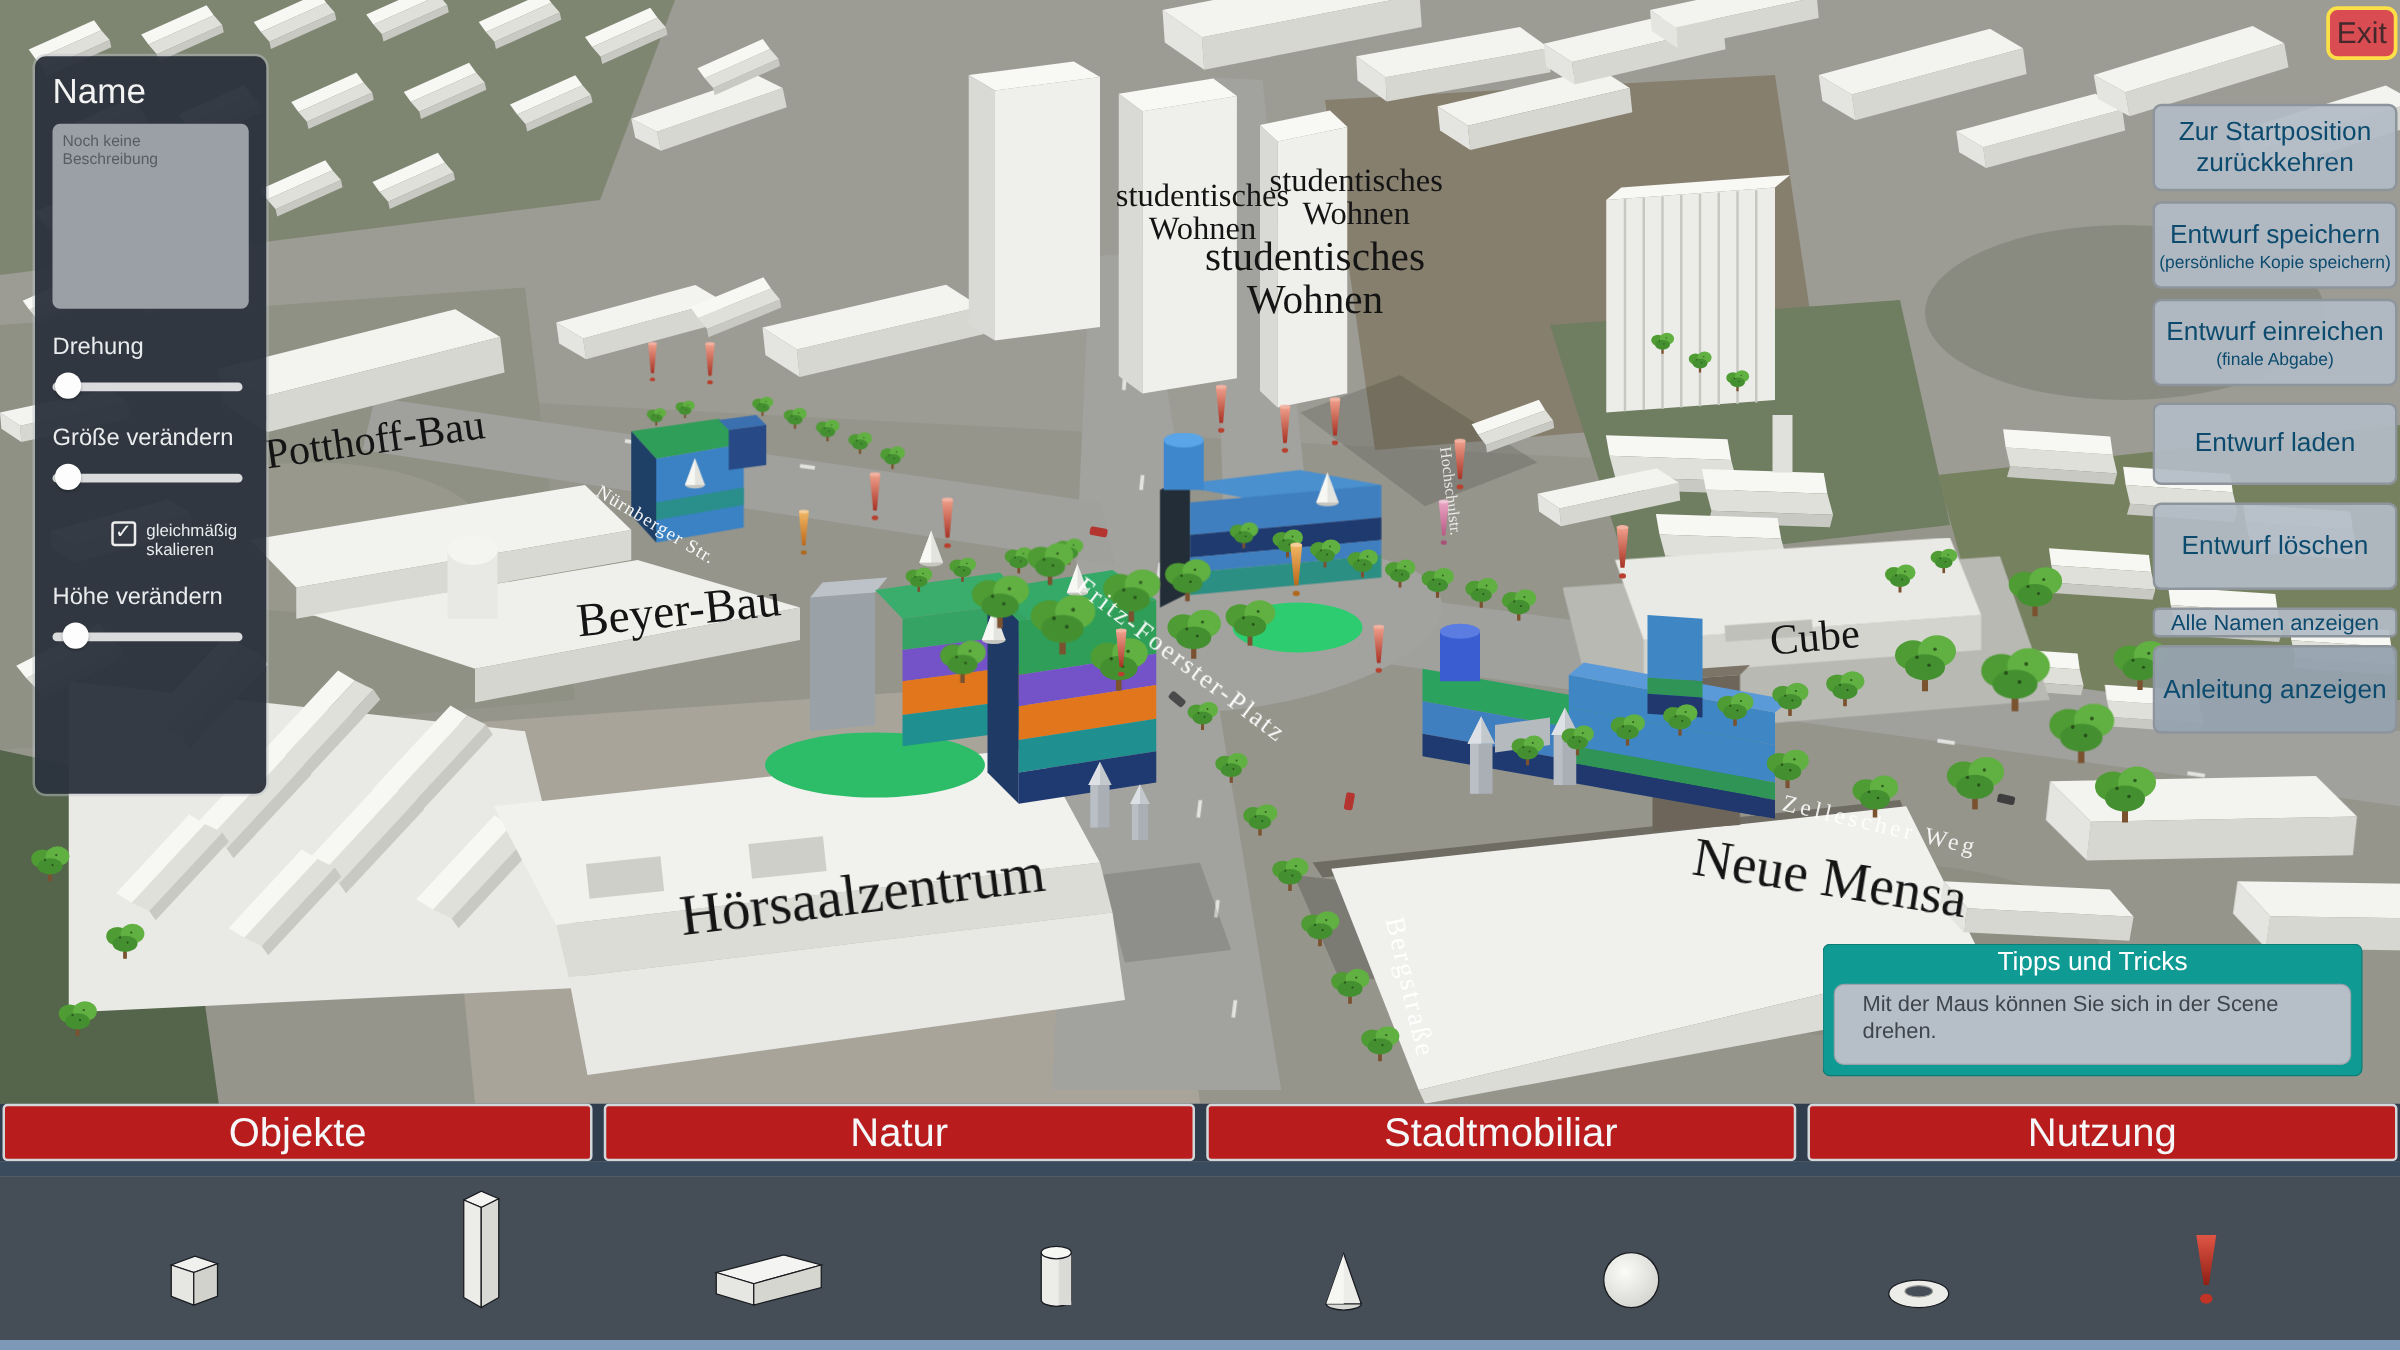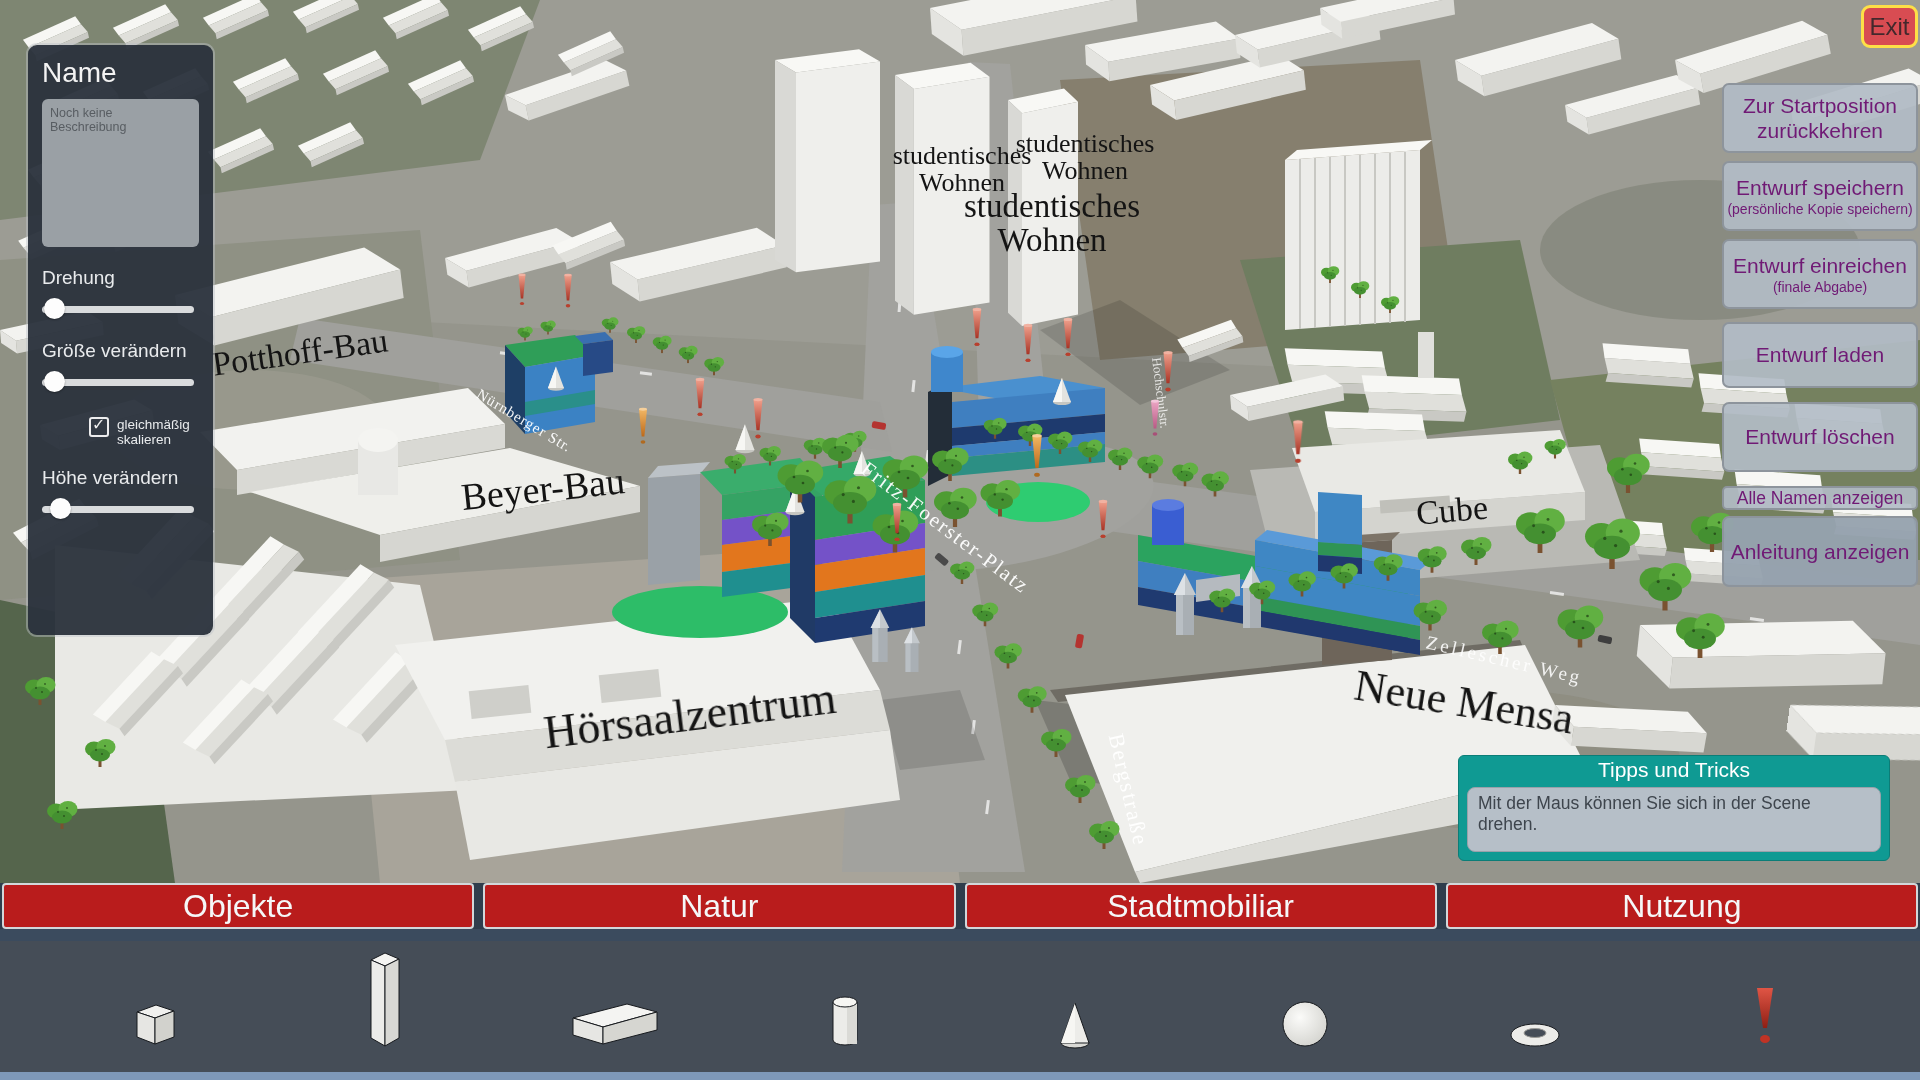--- a/index.html
+++ b/index.html
@@ -39,38 +39,38 @@
   .chk-row{display:flex;align-items:flex-start;margin-top:24px;gap:8px;padding-left:47px;}
   .chk-box{width:16px;height:16px;border:2px solid #ededee;border-radius:3px;position:relative;flex:0 0 auto;}
   .chk-box::after{content:"✓";position:absolute;left:1px;top:-4px;font-size:16px;color:#f2f2f2;}
   .chk-label{font-size:13.5px;color:#e9ebed;}
 
   
   #exit-btn{position:absolute;left:1861px;top:5px;width:57px;height:43px;background:#d84c52;
     border:3px solid #fde047;border-radius:9px;box-sizing:border-box;display:flex;align-items:center;
     justify-content:center;font-size:24px;color:#43282c;}
   .act-btn{position:absolute;left:1722px;width:196px;background:rgba(178,188,197,.92);
-    border:2px solid #8d949c;border-radius:7px;box-sizing:border-box;color:#701a75;
+    border:2px solid #8d949c;border-radius:7px;box-sizing:border-box;color:#0c4a6e;
     display:flex;flex-direction:column;align-items:center;justify-content:center;text-align:center;
     font-size:21px;line-height:1.2;}
   .act-btn .sub{font-size:14px;margin-top:1px;}
   #btn-startpos{top:83px;height:70px;}
   #btn-save{top:161px;height:70px;}
   #btn-submit{top:239px;height:70px;}
   #btn-load{top:322px;height:66px;}
   #btn-delete{top:402px;height:70px;}
   #btn-names{top:486px;height:24px;font-size:17.5px;border-radius:5px;}
   #btn-manual{top:516px;height:71px;background:rgba(150,162,175,.95);}
 
   
   #tips{position:absolute;left:1458px;top:755px;width:432px;height:106px;background:#0f9a93;
     border:1px solid #0b7d77;border-radius:6px;box-sizing:border-box;}
   #tips .tips-title{text-align:center;color:#fff;font-size:21px;line-height:28px;}
   #tips .tips-body{position:absolute;left:8px;right:8px;top:31px;bottom:8px;background:#b6bfc8;
-    border:1px solid #99a1aa;border-radius:8px;padding:5px 10px;box-sizing:border-box;
+    border:1px solid #99a1aa;border-radius:8px;padding:5px 22px;box-sizing:border-box;
     font-size:17.5px;color:#3e454d;}
 
   
   #tabs{position:absolute;left:0;top:883px;width:1920px;height:46px;background:#2f3d4c;
     display:flex;gap:9px;padding:0 2px;box-sizing:border-box;}
   .tab{flex:1;background:#b91c1c;border:2px solid #d3d7da;border-radius:4px;display:flex;
     align-items:center;justify-content:center;font-size:32px;color:#f5f7f8;box-sizing:border-box;}
   #substrip{position:absolute;left:0;top:929px;width:1920px;height:12px;background:#3b4b5e;}
   #toolbar{position:absolute;left:0;top:941px;width:1920px;height:131px;background:#454d57;
     display:flex;align-items:flex-end;justify-content:space-around;padding:0 40px 22px 40px;box-sizing:border-box;}

